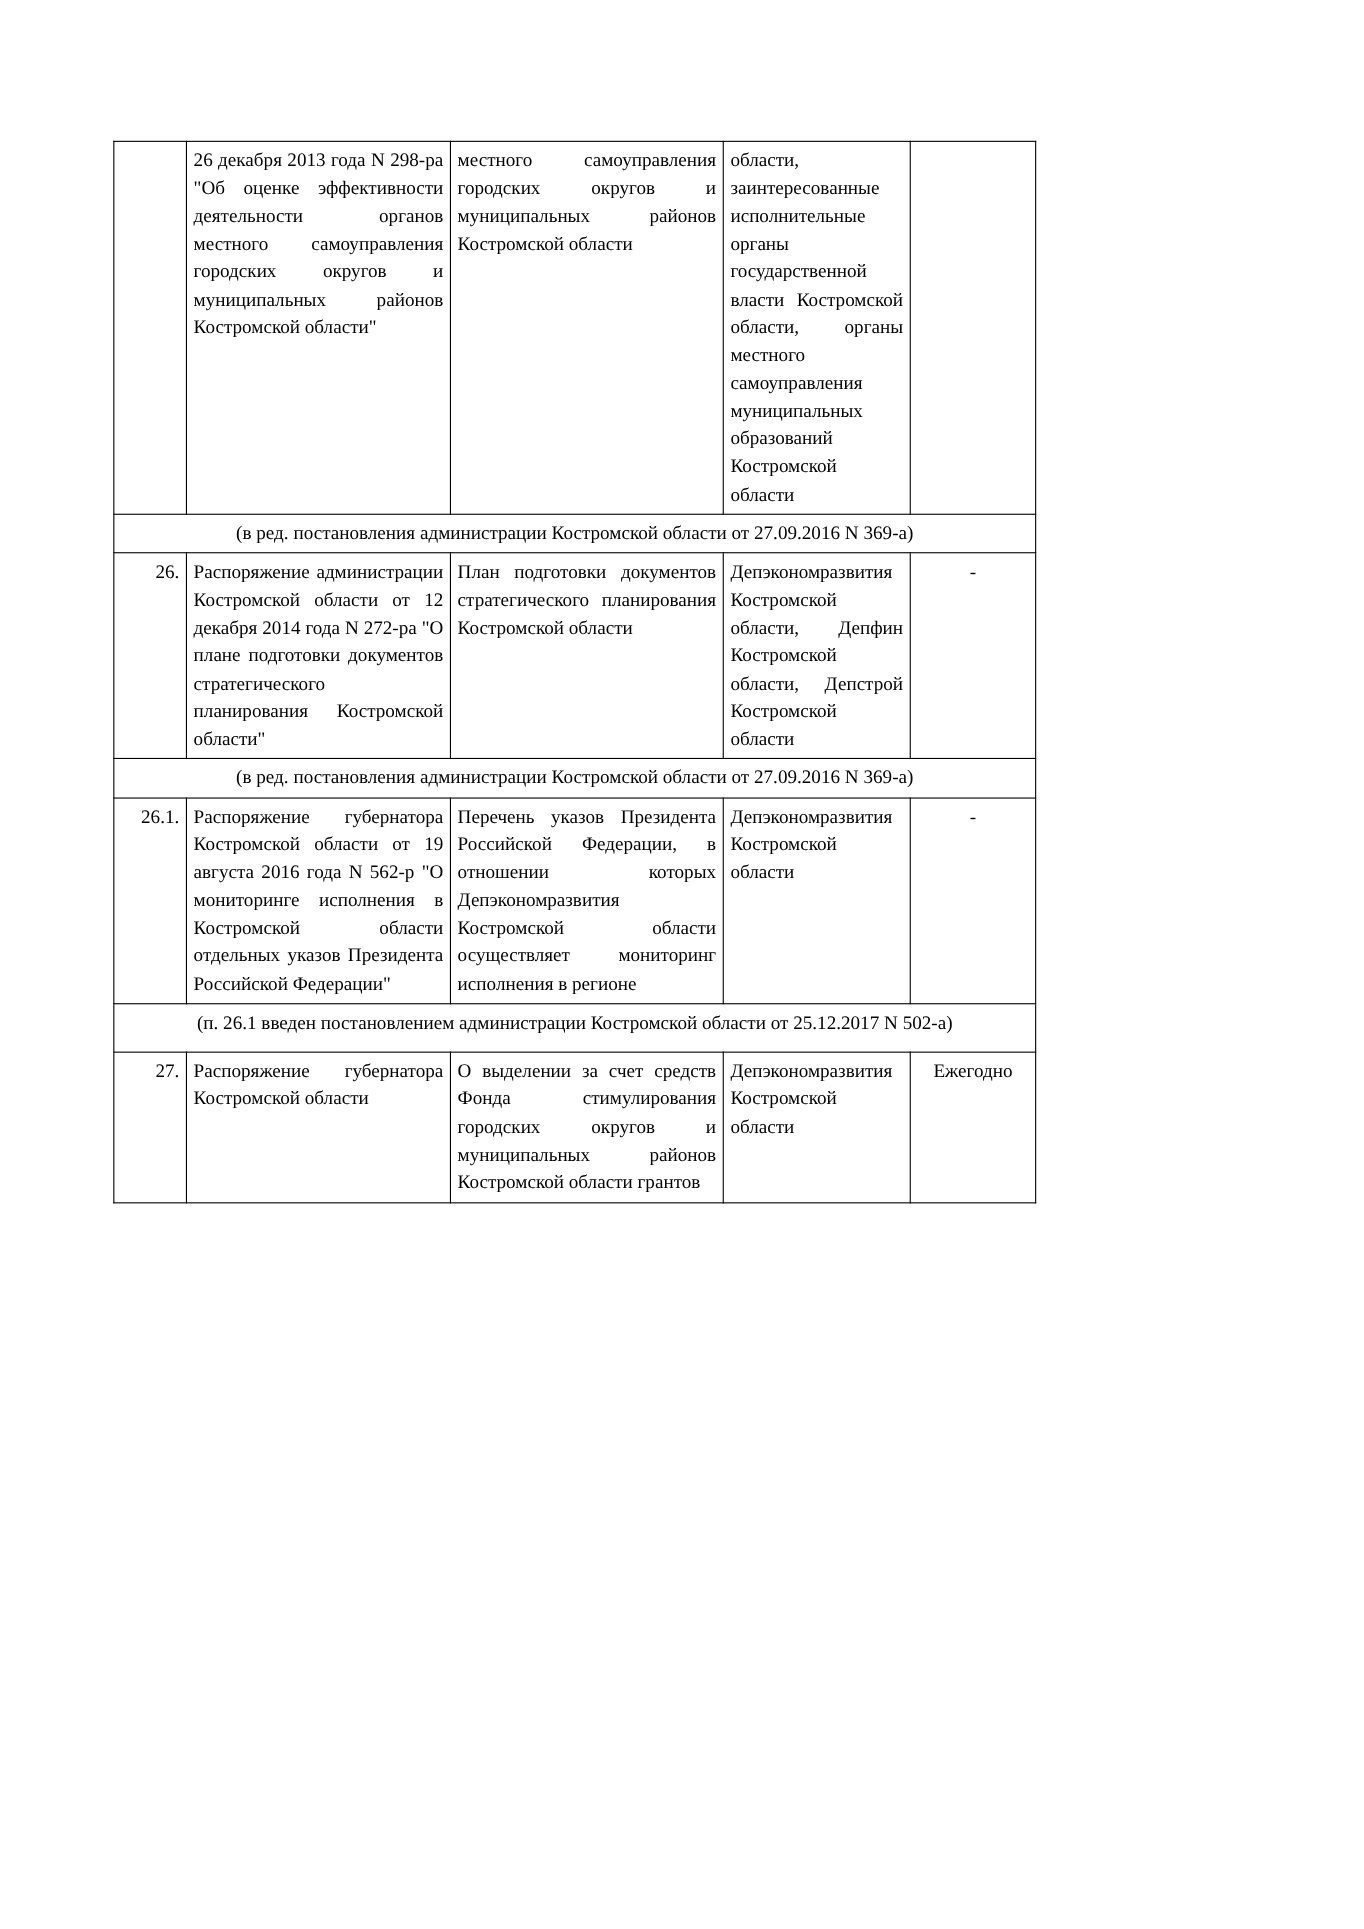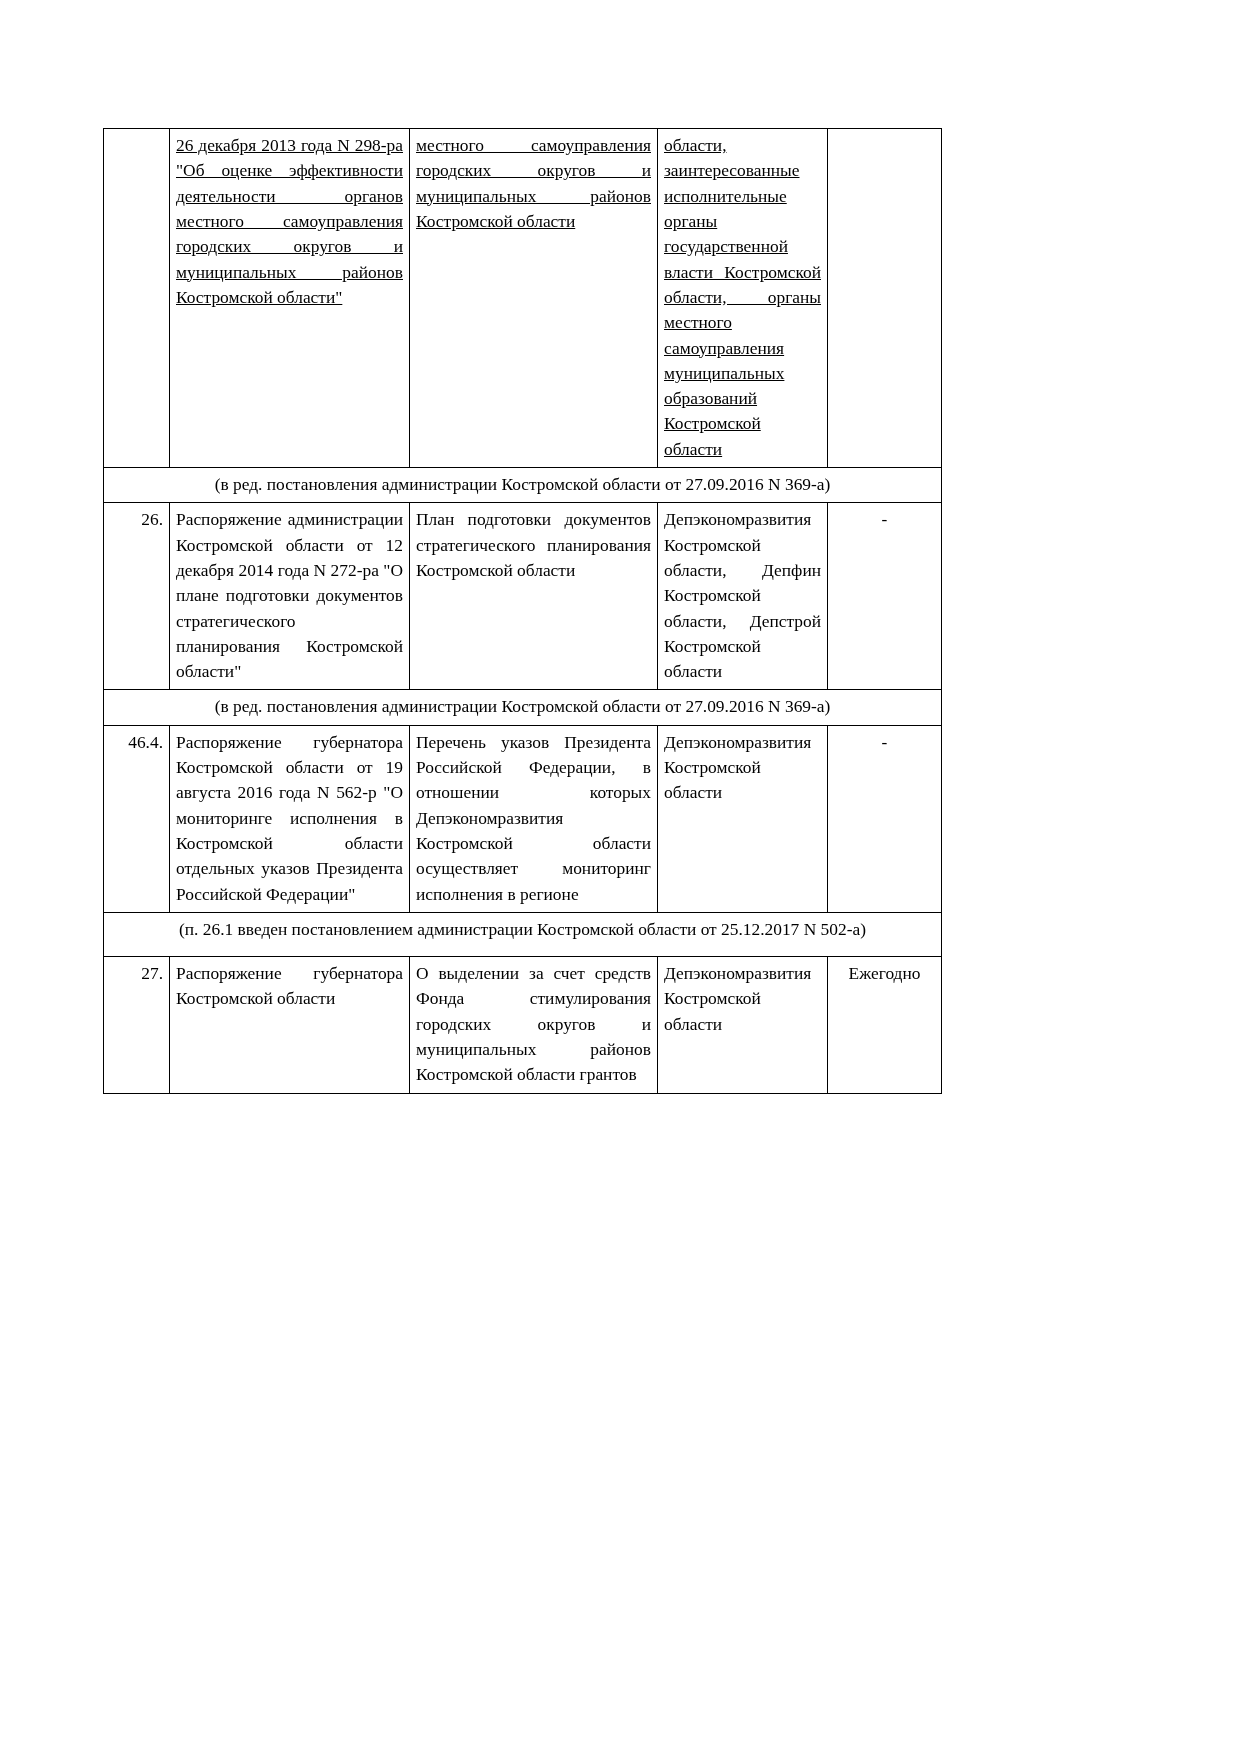--- a/index.html
+++ b/index.html
@@ -55,21 +55,21 @@
   .note-row td {
     text-align: center;
     padding: 11px 8px 12px 10px;
     line-height: 1.45;
   }
   .note-row.note-tall td {
     padding-bottom: 14px;
     margin-top: 34px;
   }
   
-  .row-cont td { padding-bottom: 6px; text-decoration: underline; }
+  .row-cont td { padding-bottom: 6px; }
 </style>
 </head>
 <body>
 
 <div class="page">
   <table class="doc-table">
     <colgroup>
       <col class="c-num">
         <col class="c-doc">
         <col class="c-cont">
@@ -96,21 +96,21 @@
         <td class="cell-justify">План подготовки документов стратегического планирования Костромской области</td>
         <td class="cell-justify">Депэкономразвития Костромской области, Депфин Костромской области, Депстрой Костромской области</td>
         <td class="cell-center">-</td>
       </tr>
 
       <tr class="note-row">
         <td colspan="5">(в ред. постановления администрации Костромской области от 27.09.2016 N 369-а)</td>
       </tr>
 
       <tr>
-        <td class="num-cell">46.4.</td>
+        <td class="num-cell">26.1.</td>
         <td class="cell-justify">Распоряжение губернатора Костромской области от 19 августа 2016 года N 562-р "О мониторинге исполнения в Костромской области отдельных указов Президента Российской Федерации"</td>
         <td class="cell-justify">Перечень указов Президента Российской Федерации, в отношении которых Депэкономразвития Костромской области осуществляет мониторинг исполнения в регионе</td>
         <td class="cell-justify">Депэкономразвития Костромской области</td>
         <td class="cell-center">-</td>
       </tr>
 
       <tr class="note-row note-tall">
         <td colspan="5">(п. 26.1 введен постановлением администрации Костромской области от 25.12.2017 N 502-а)</td>
       </tr>
 

